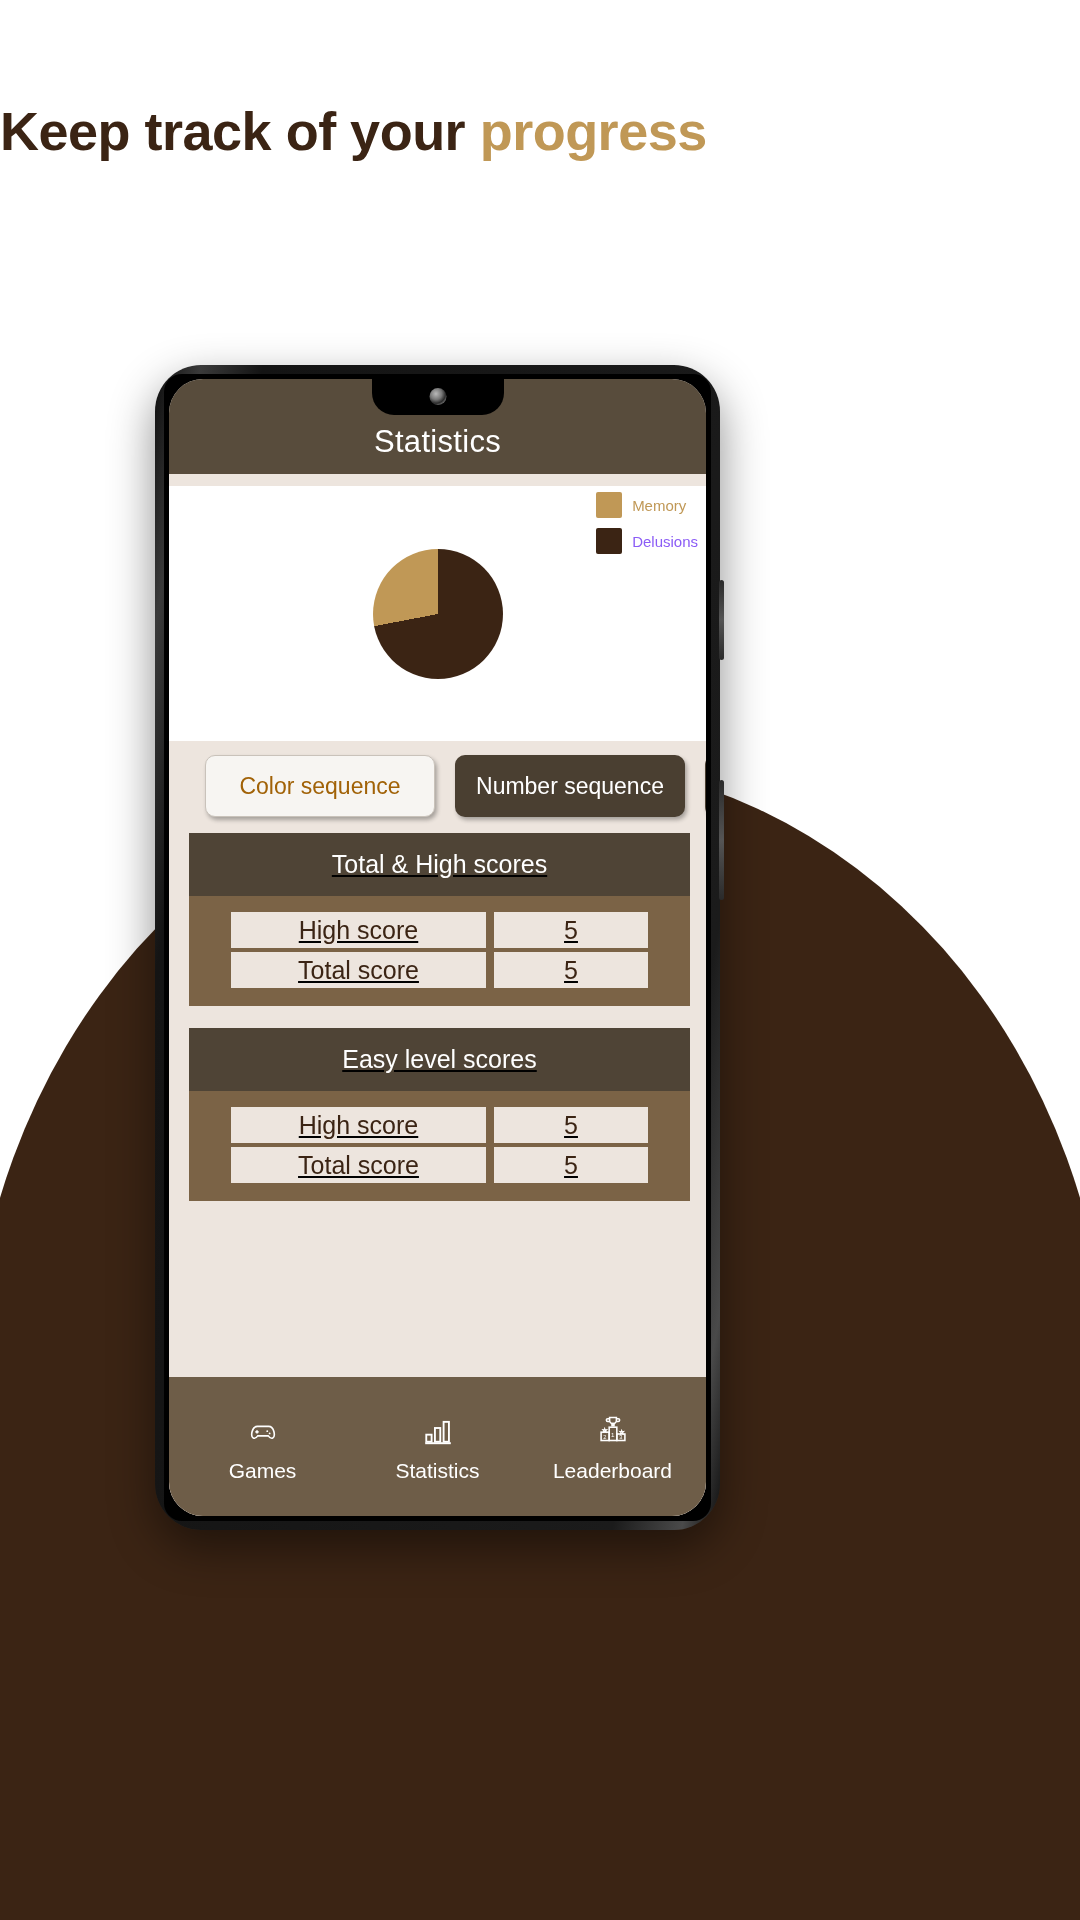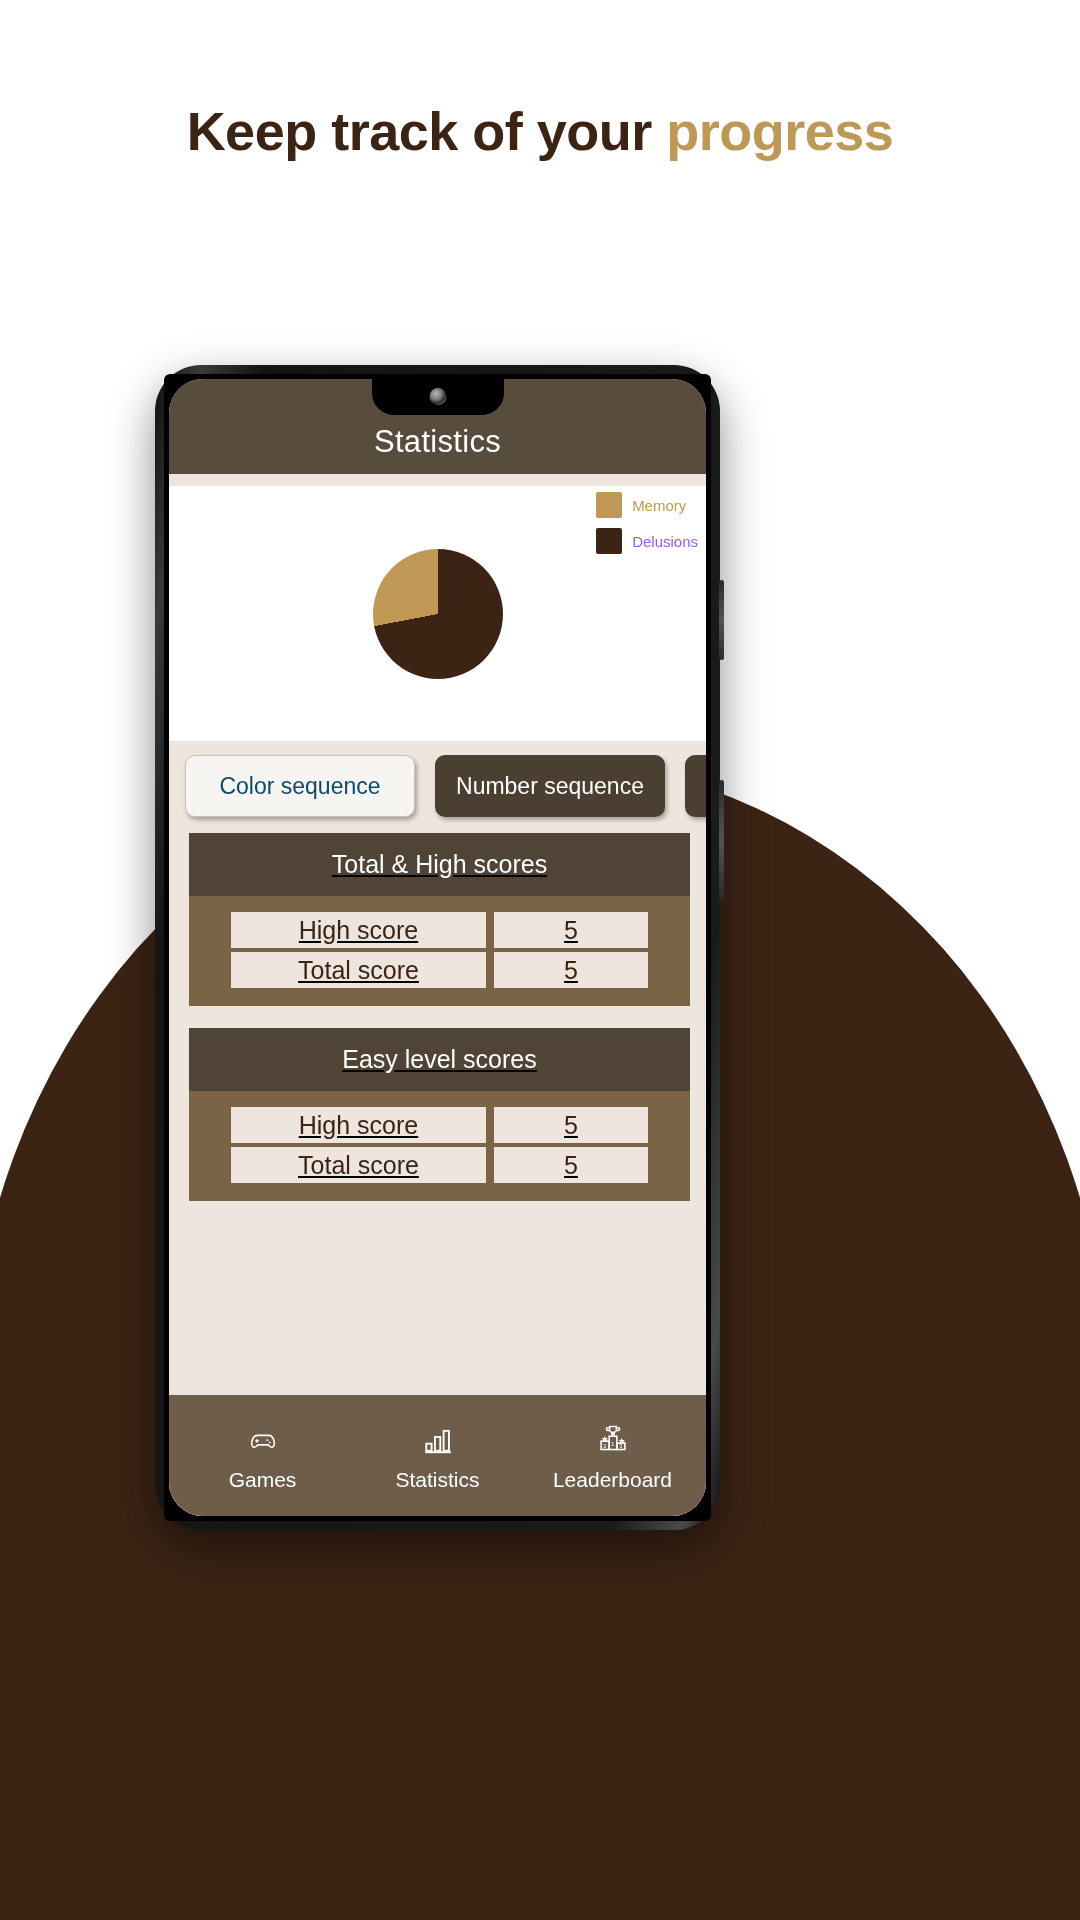--- a/index.html
+++ b/index.html
@@ -20,21 +20,21 @@
     height:1400px;
     background:#3B2414;
     border-radius:50% 50% 0 0 / 46% 46% 0 0;
     z-index:0;
   }
 
   
   .headline {
     position:absolute;
     top:100px; left:0; width:1080px;
-    text-align:center;
+    text-align:left;
     z-index:5;
     line-height:1.18;
     font-weight:700;
     font-size:54px;
     letter-spacing:-0.5px;
     color:#3B2414;
   }
   .headline .accent { color:#C09856; }
   .headline .l2 { display:block; }
 
@@ -47,21 +47,21 @@
   }
   .phone-body {
     position:absolute; inset:0;
     border-radius:46px;
     background:linear-gradient(100deg,#0d0d0d 0%,#3a3a3a 6%,#141414 14%,#1b1b1b 86%,#4a4a4a 95%,#101010 100%);
     box-shadow:0 18px 46px rgba(0,0,0,.45);
     padding:9px;
   }
   .phone-inner {
     position:absolute; inset:9px;
-    border-radius:6px;
+    border-radius:18px;
     background:#000;
     padding:5px;
     overflow:hidden;
   }
   .screen {
     position:absolute; inset:5px;
     border-radius:34px;
     overflow:hidden;
     background:#EDE5DE;
     display:flex;
@@ -169,22 +169,23 @@
     flex:0 0 auto;
     min-width:230px;
     height:62px;
     border-radius:10px;
     display:flex;align-items:center;justify-content:center;
     font-size:23px;
     box-shadow:2px 3px 4px rgba(0,0,0,.3);
   }
   .tab.inactive {
     background:#F7F5F2;
-    color:#0c4a6e;
+    color:#a16207;
     border:1px solid #c9c2ba;
+    margin-left:20px;
   }
   .tab.active {
     background:#4A3F31;
     color:#ffffff;
   }
   .tab.partial { min-width:40px; width:40px; }
 
   
   .panel { margin:0 16px 22px 20px; flex:0 0 auto;text-decoration:underline; }
   .panel-head {
@@ -209,21 +210,21 @@
     height:36px;
     display:flex;align-items:center;justify-content:center;
   }
   .score-cell.label { flex:0 0 255px; }
   .score-cell.value { flex:1 1 auto; }
 
   .spacer { flex:1 1 auto; background:#EDE5DE; }
 
   
   .bottom-nav {
-    height:121px;
+    height:139px;
     background:#6E5D48;
     display:flex;
     align-items:center;
     justify-content:space-around;
     flex:0 0 auto;
     padding:0 6px;
   }
   .nav-item {
     display:flex;flex-direction:column;align-items:center;gap:6px;
     color:#ffffff;

